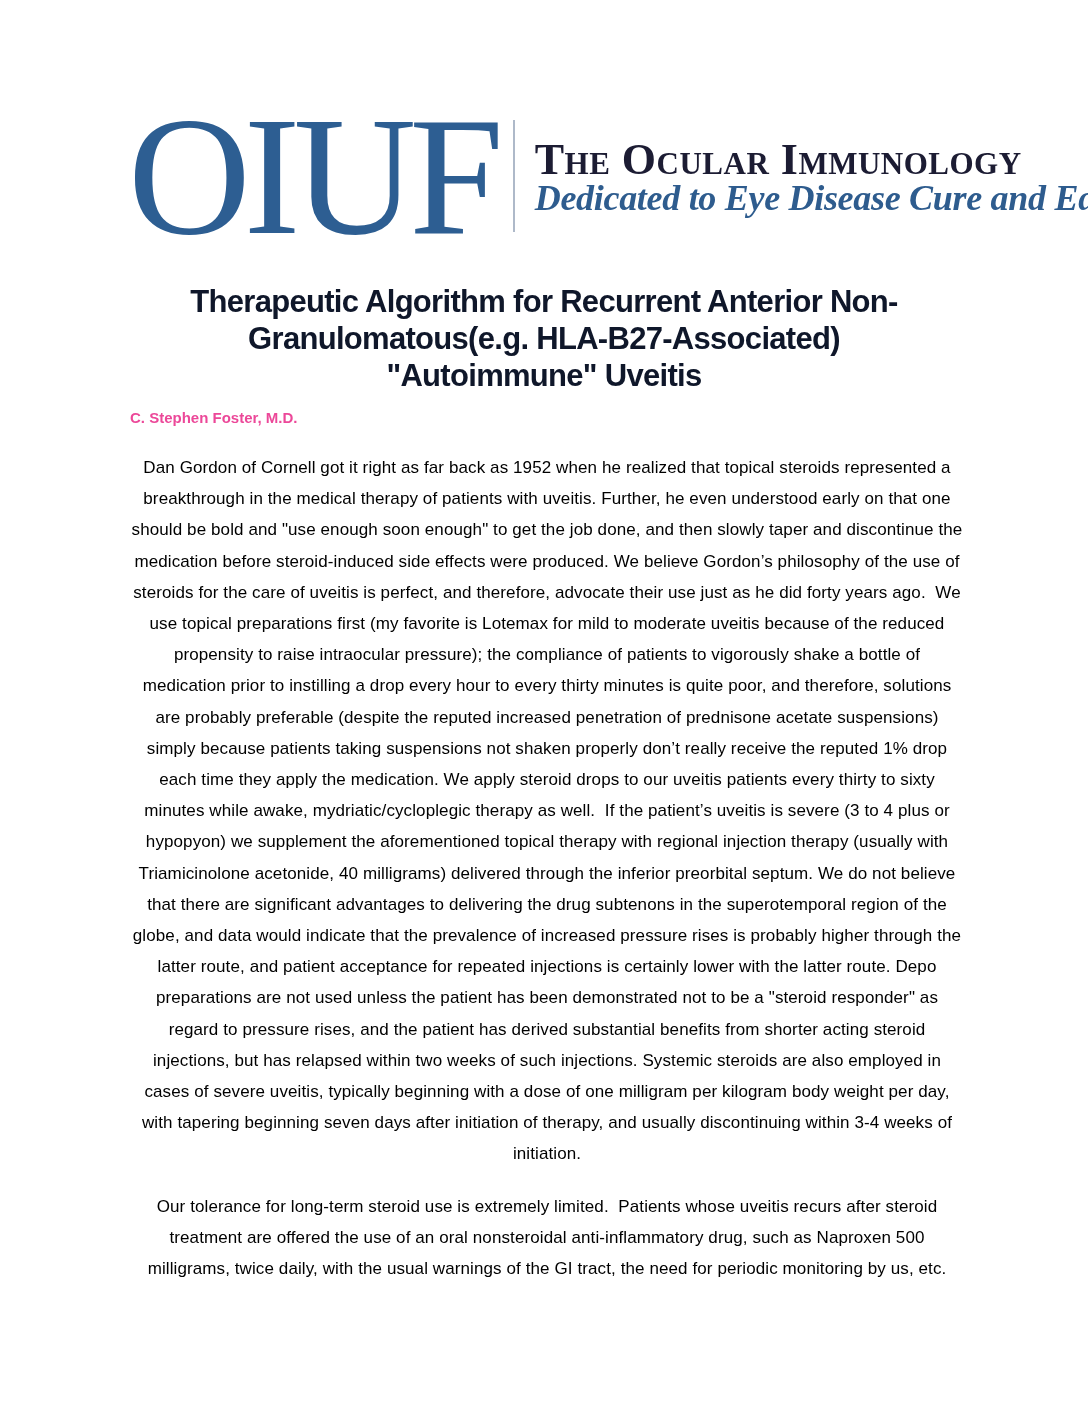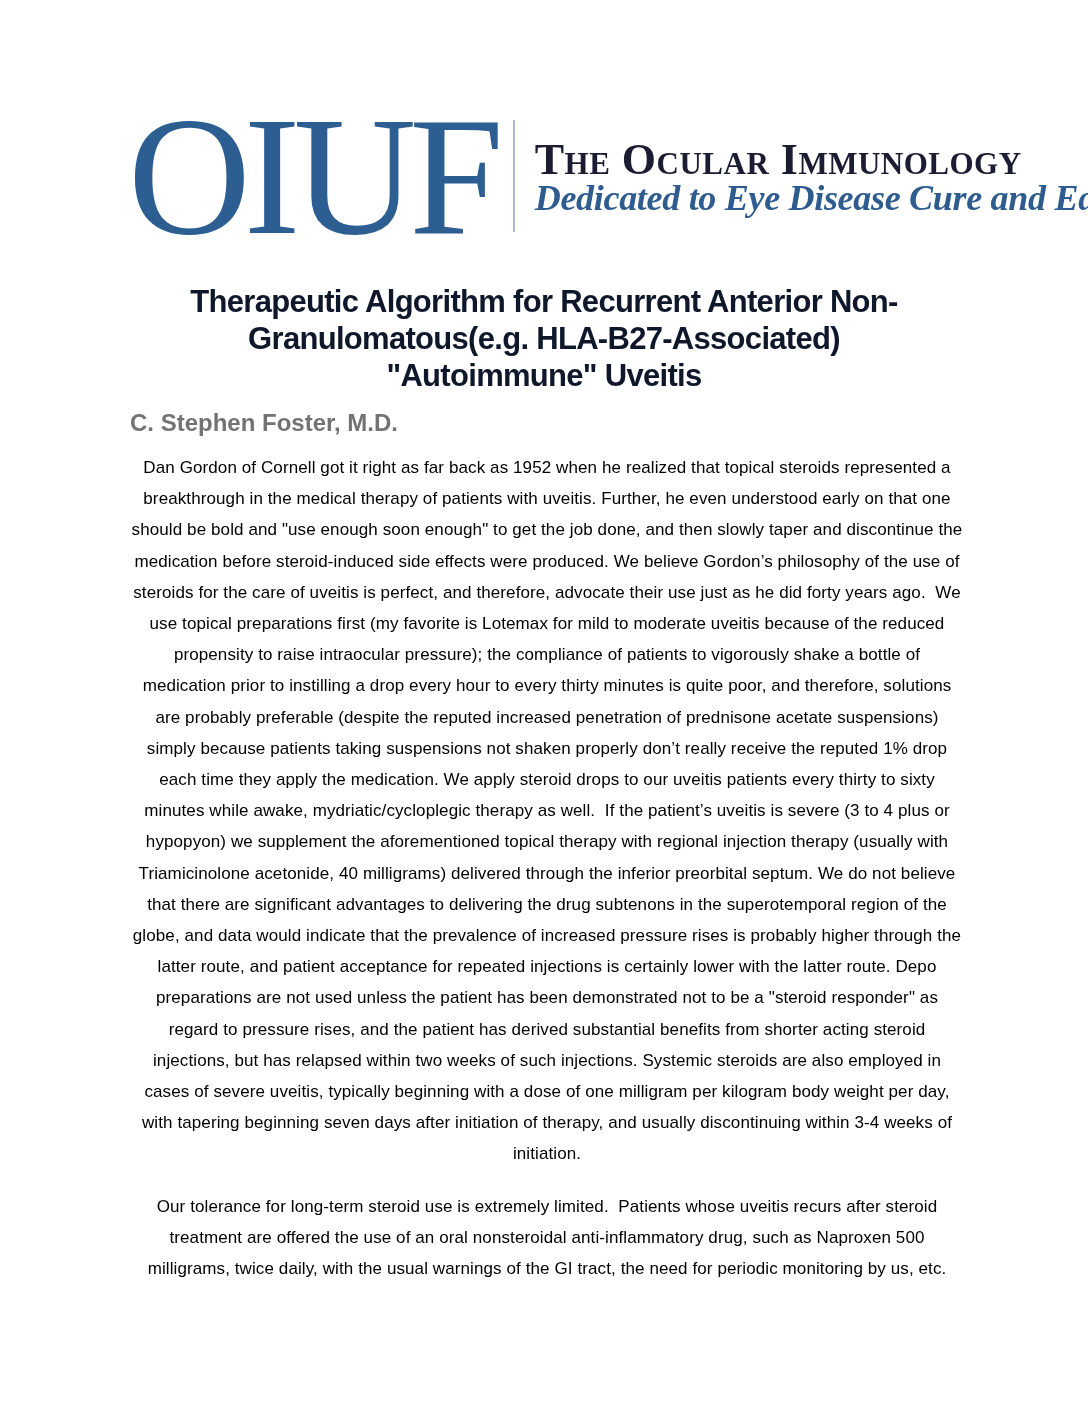--- a/index.html
+++ b/index.html
@@ -68,22 +68,22 @@
     font-weight: bold;
     font-size: 31px;
     line-height: 37px;
     letter-spacing: -0.7px;
     color: #0f172a;
   }
   .article-author {
     position: absolute;
     top: 409px; left: 130px;
     font-weight: bold;
-    font-size: 24px;
-    color: #737373;
+    font-size: 15px;
+    color: #ec4899;
   }
   .article-body {
     position: absolute;
     top: 452px; left: 130px;
     width: 834px;
     font-size: 17px;
     line-height: 31.2px;
     color: #000000;
     text-align: center;
   }

